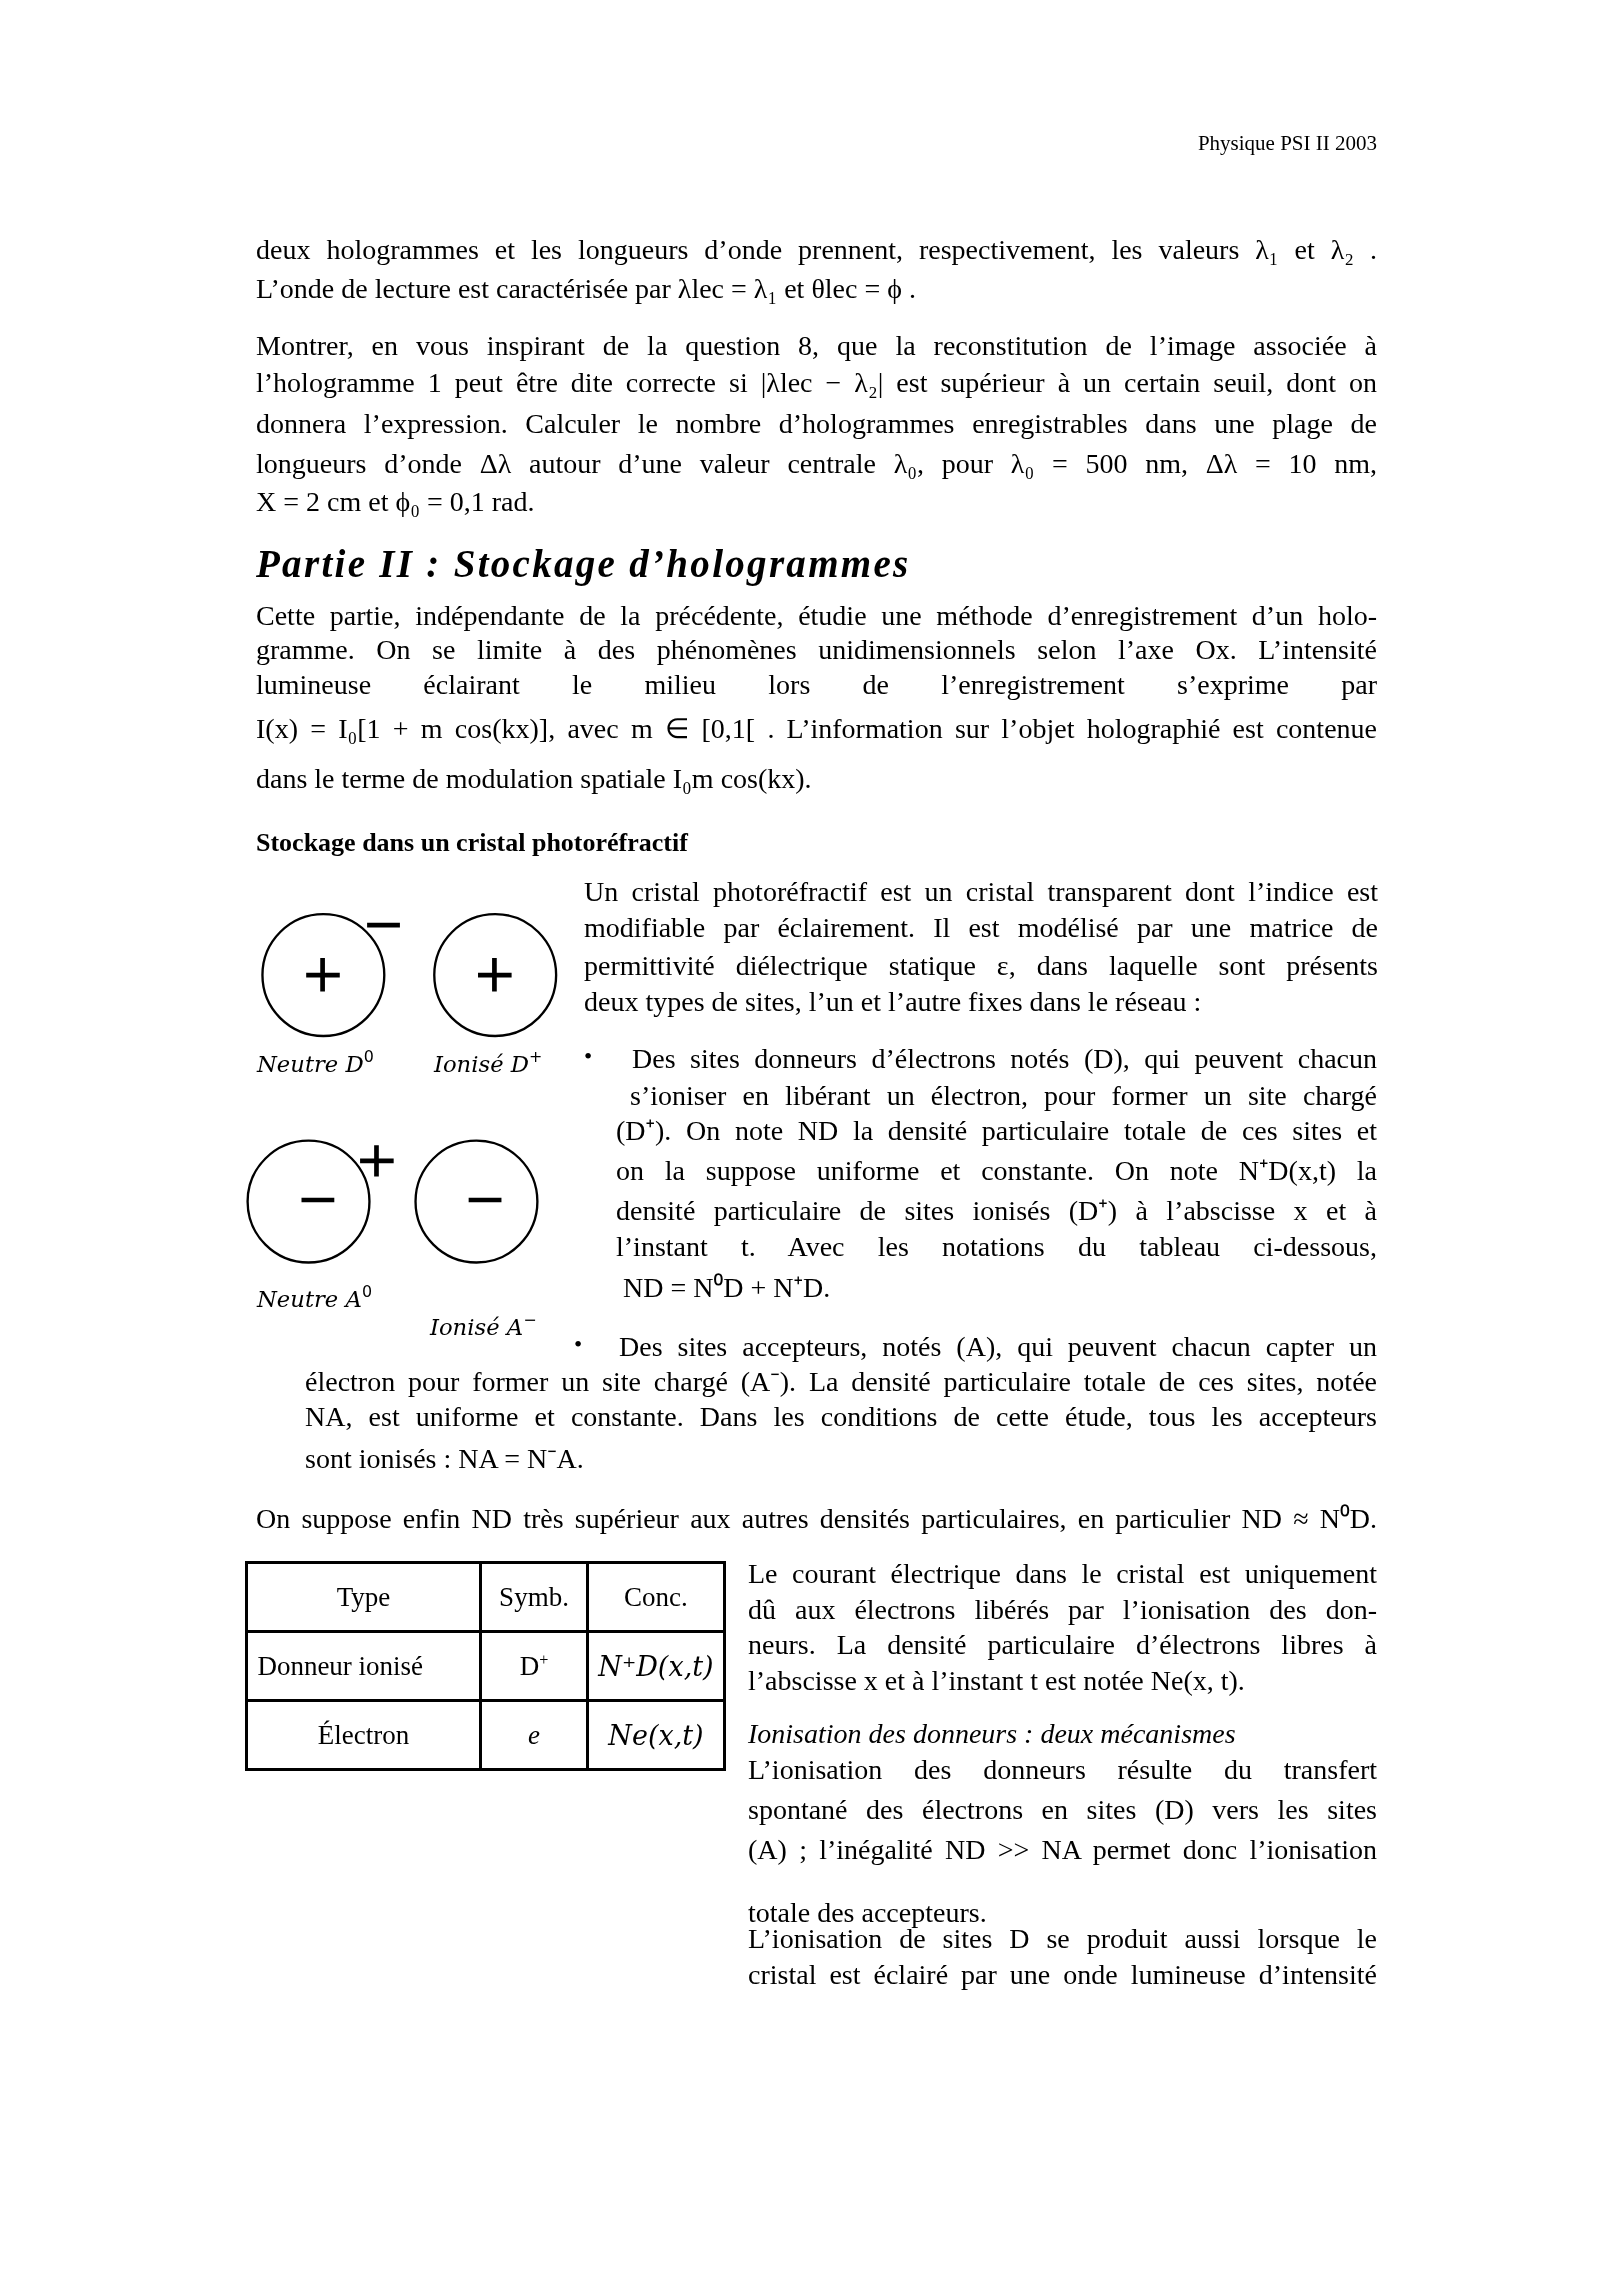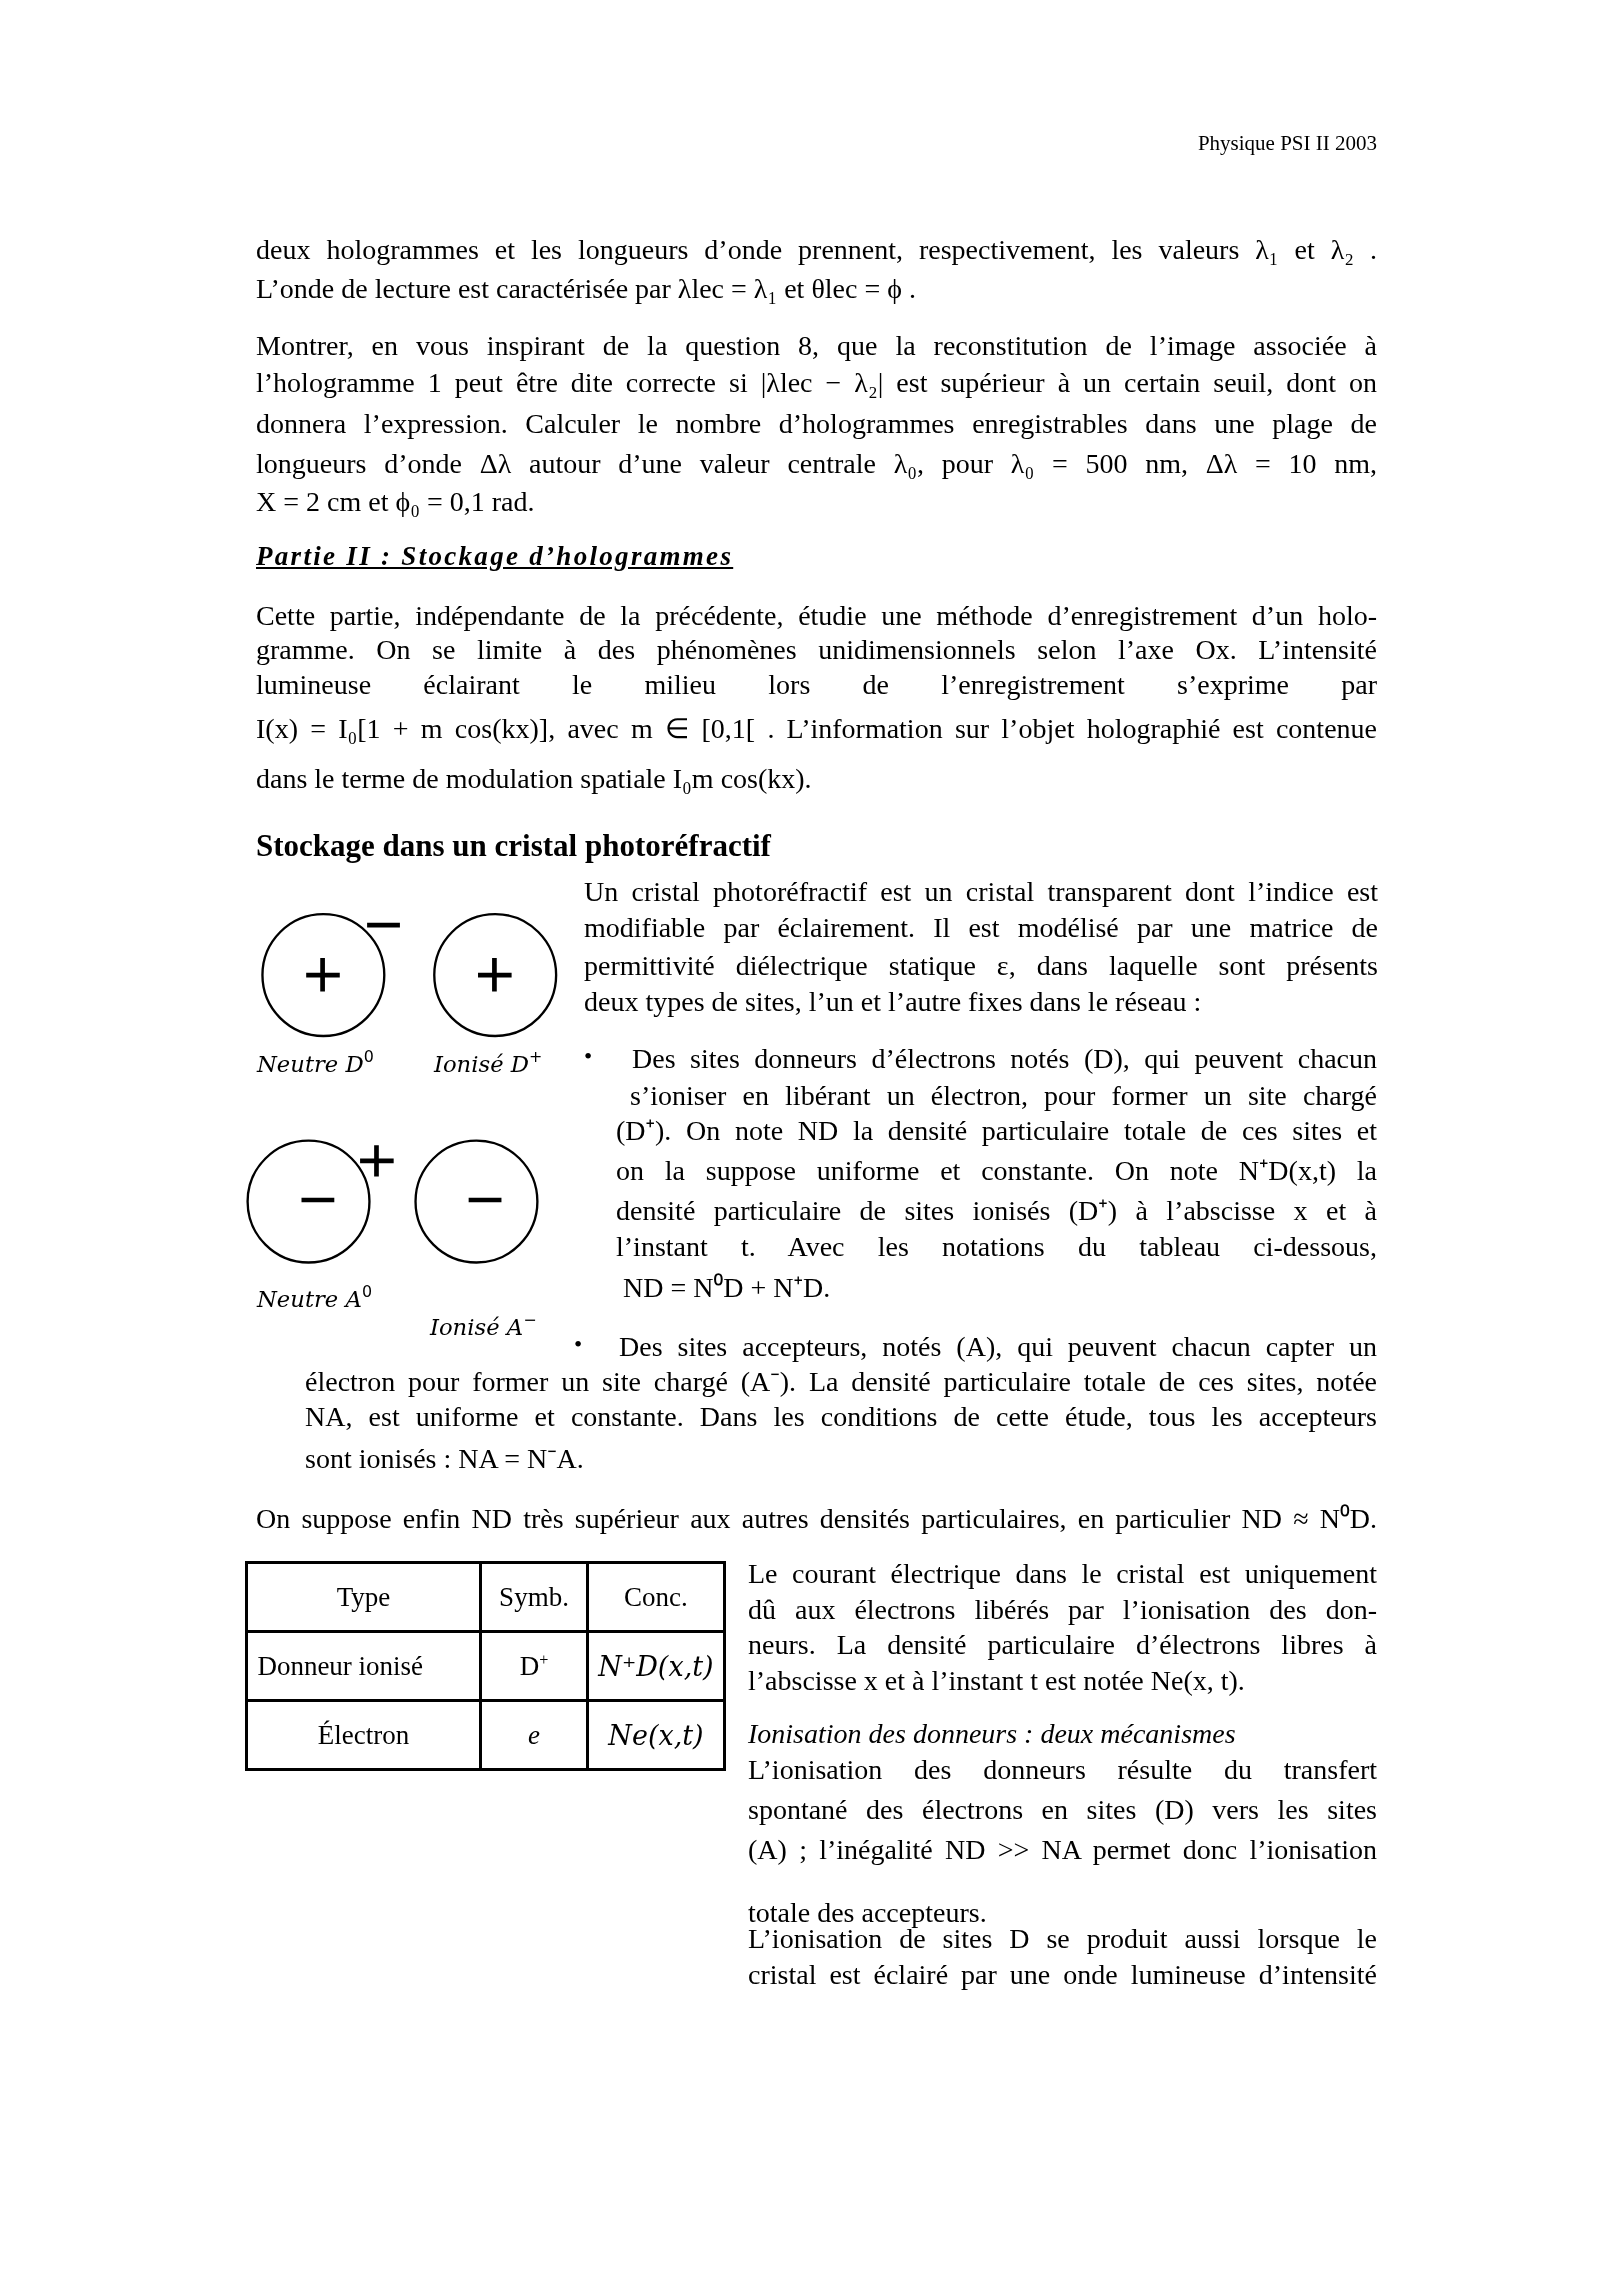--- a/index.html
+++ b/index.html
@@ -3,22 +3,22 @@
 <meta charset="utf-8">
 <style>
   html, body { margin:0; padding:0; background:#ffffff; }
   body { width:1617px; height:2284px; position:relative; overflow:hidden;
          font-family:"Liberation Serif", serif; color:#000; }
   .ln { position:absolute; font-size:28px; line-height:31px; white-space:nowrap; }
   .just { text-align:justify; text-align-last:justify; white-space:normal; }
   .it { font-style:italic; }
   sub, sup { font-size:60%; line-height:0; }
   .hdr { position:absolute; font-size:21px; }
-  .h2 { position:absolute; font-size:27px; font-weight:bold; font-style:italic; letter-spacing:2.3px;text-decoration:underline; }
-  .h3 { position:absolute; font-size:31px; font-weight:bold; }
+  .h2 { position:absolute; font-size:39px; font-weight:bold; font-style:italic; letter-spacing:2.3px; }
+  .h3 { position:absolute; font-size:26px; font-weight:bold; }
   .lbl { position:absolute; font-family:"DejaVu Serif", serif; font-style:italic; font-size:22.7px; white-space:nowrap; }
   .lbl sup { font-family:"DejaVu Sans", sans-serif; font-style:normal; font-size:70%; line-height:0; position:relative; top:-1.6px; }
   .bullet { position:absolute; font-size:23.4px; }
   table.tb { position:absolute; left:245px; top:1561px; width:481px; border-collapse:collapse; }
   table.tb td { border:3.1px solid #000; font-size:27px; padding:0 9.4px; height:66px; }
   table.tb td.c { text-align:center; }
   .math { font-family:"DejaVu Serif", serif; font-style:italic; font-size:23.4px; }
   svg.dia { position:absolute; left:0; top:0; }
 </style>
 </head>

